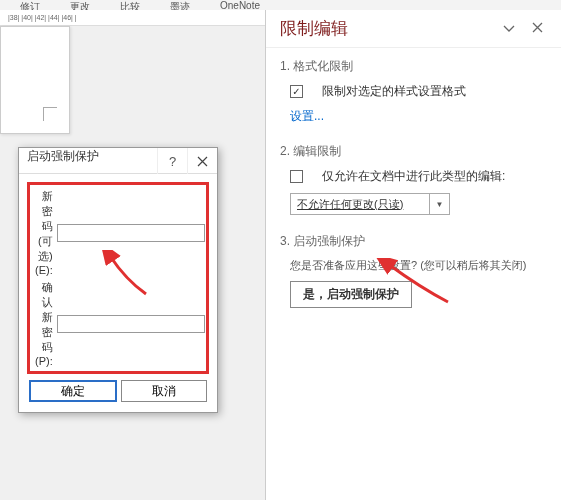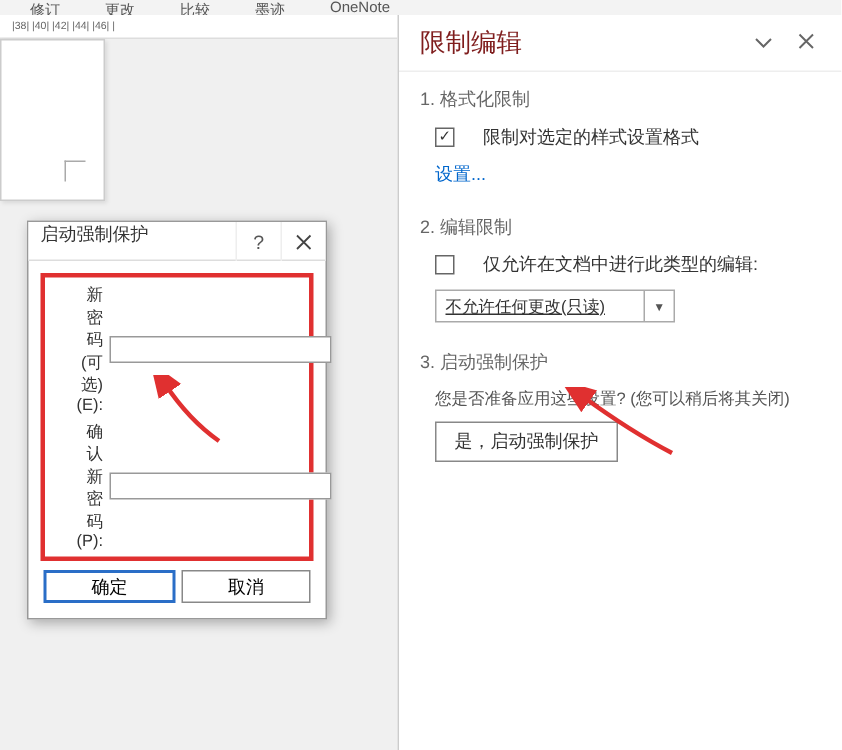--- a/index.html
+++ b/index.html
@@ -14,21 +14,21 @@
     .doc-page { position: absolute; top: 0; left: 0; width: 70px; height: 108px; background: #fff; border: 1px solid #ccc; box-shadow: 1px 1px 3px rgba(0,0,0,0.1); }
     .doc-crop { position: absolute; right: 12px; bottom: 12px; width: 14px; height: 14px; border-left: 1px solid #aaa; border-top: 1px solid #aaa; }
     
     .dialog { position: absolute; top: 147px; left: 18px; width: 200px; background: #fff; border: 1px solid #999; box-shadow: 2px 2px 8px rgba(0,0,0,0.3); }
     .dialog-titlebar { height: 26px; display: flex; align-items: flex-start; padding-left: 8px; border-bottom: 1px solid #ddd; background: #fff; }
     .dialog-title { flex: 1; font-size: 12px; color: #333; }
     .dialog-btn { width: 30px; height: 26px; display: flex; align-items: center; justify-content: center; font-size: 13px; color: #555; border-left: 1px solid #eee; }
     .dialog-btn.close { font-size: 15px; }
     
     .dialog-body { padding: 8px; }
-    .highlight-box { border: 3px solid #e03030; padding: 4px 21px; margin-bottom: 6px; }
+    .highlight-box { border: 3px solid #e03030; padding: 4px 5px; margin-bottom: 6px; }
     .form-row { display: flex; align-items: center; margin-bottom: 4px; gap: 4px; }
     .form-row:last-child { margin-bottom: 0; }
     .form-label { font-size: 11px; color: #333; width: 82px; text-align: right; }
     .form-input { flex: 1; height: 18px; border: 1px solid #999; font-size: 11px; padding: 0 2px; }
     
     .dialog-buttons { display: flex; gap: 4px; padding: 0 2px 2px; }
     .dlg-btn { flex: 1; height: 22px; border: 1px solid #888; background: #fff; font-size: 12px; display: flex; align-items: center; justify-content: center; cursor: pointer; }
     .dlg-btn.ok { border: 2px solid #2a6ec7; }
     
     .panel { position: absolute; top: 10px; left: 265px; width: 296px; height: 490px; background: #fff; border-left: 1px solid #ccc; }
@@ -45,21 +45,21 @@
     .chk { width: 13px; height: 13px; border: 1px solid #666; display: inline-flex; align-items: center; justify-content: center; font-size: 10px; color: #333; line-height: 1; }
     .chk.checked::before { content: "✓"; }
     
     .link { color: #0066cc; cursor: pointer; font-size: 12px; }
     
     .dropdown { display: flex; align-items: center; border: 1px solid #aaa; height: 22px; width: 160px; margin-top: 6px; }
     .dropdown-text { flex: 1; padding: 0 6px; font-size: 11px; text-decoration: underline; }
     .dropdown-arrow { width: 20px; height: 100%; border-left: 1px solid #aaa; display: flex; align-items: center; justify-content: center; font-size: 8px; color: #555; }
     
     .question { font-size: 11px; color: #555; margin-bottom: 8px; }
-    .action-btn { border: 1px solid #888; background: #fff; padding: 4px 12px; font-size: 12px; cursor: pointer; display: inline-block; }
+    .action-btn { border: 1px solid #888; background: #fff; padding: 4px 12px; font-size: 12px; cursor: pointer; display: inline-block; font-weight: bold; }
     
     .arrow { position: absolute; pointer-events: none; }
     .arrow svg { display: block; }
   </style>
 </head>
 <body>
 
 <div class="top-tabs">
   <span>修订</span>
   <span>更改</span>

